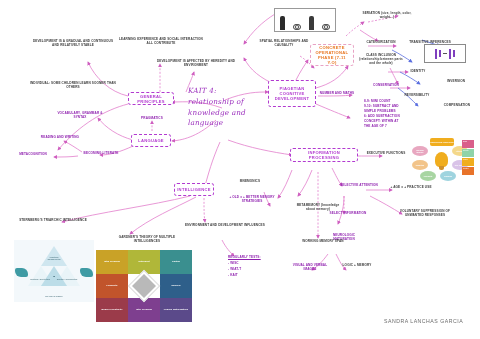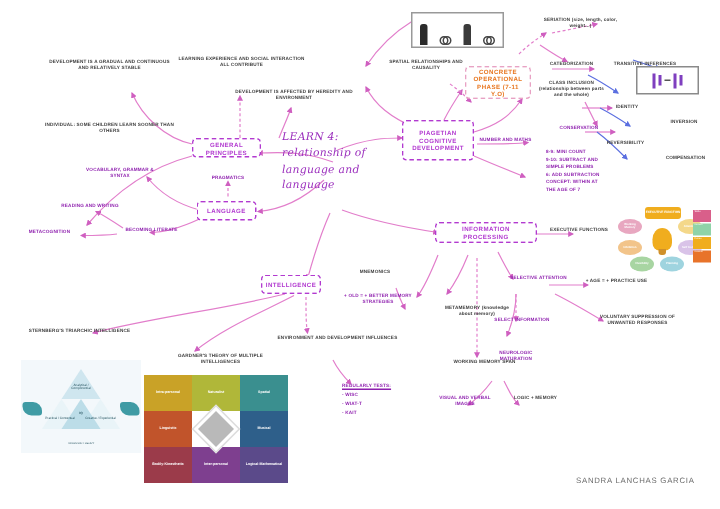--- a/index.html
+++ b/index.html
@@ -147,23 +147,23 @@
     </g>
     <g fill="none" stroke="#5b6fe0" stroke-width=".8" marker-end="url(#ahb)">
       <path d="M392,50 C400,54 406,58 412,62"></path>
       <path d="M400,72 C408,76 414,80 420,84"></path>
       <path d="M398,88 C406,94 412,100 418,106"></path>
       <path d="M422,40 C428,42 434,44 440,46"></path>
     </g>
   </svg>
 
   <div class="script" style="left:188px;top:86px;">
-    <div>LEARN 4:</div>
+    <div>KAIT 4:</div>
     <div>relationship of</div>
-    <div>language and</div>
+    <div>knowledge and</div>
     <div>language</div>
   </div>
 
   <div class="box" style="left:128px;top:92px;width:46px;height:13px;">GENERAL PRINCIPLES</div>
 
   <div class="box" style="left:131px;top:134px;width:40px;height:13px;">LANGUAGE</div>
 
   <div class="box" style="left:174px;top:183px;width:40px;height:13px;">INTELLIGENCE</div>
 
   <div class="box" style="left:268px;top:80px;width:48px;height:27px;">PIAGETIAN COGNITIVE DEVELOPMENT</div>

